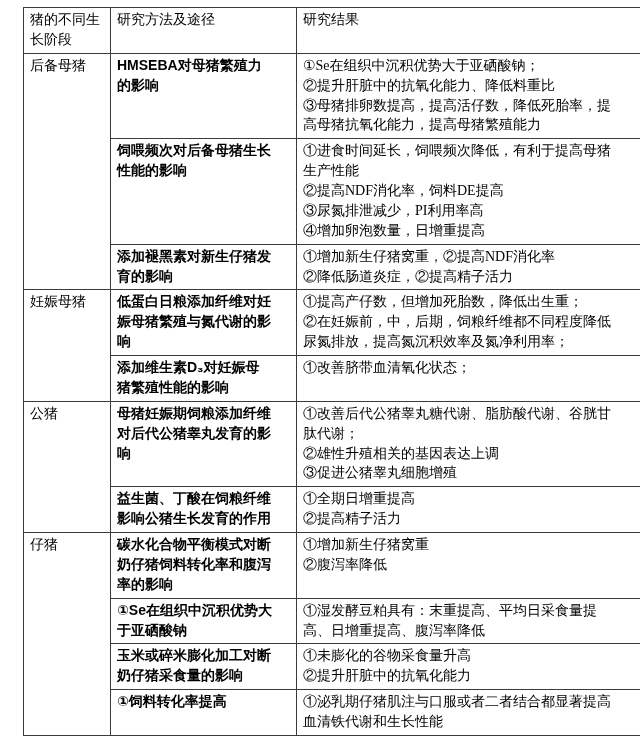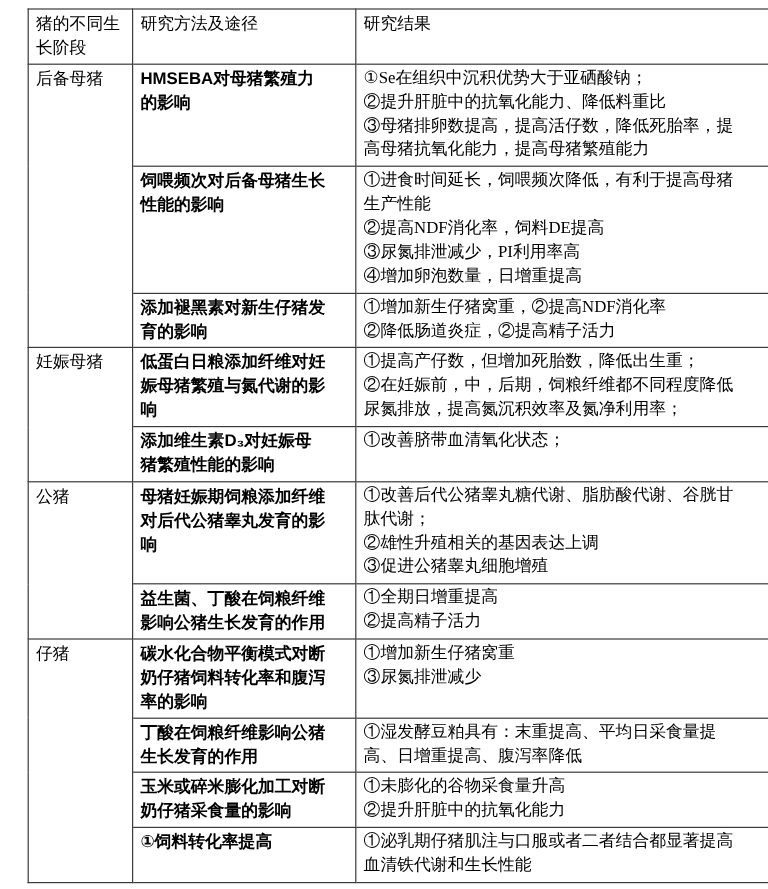--- a/index.html
+++ b/index.html
@@ -113,25 +113,25 @@
           <td class="results-cell">
             <div class="result-item">①全期日增重提高</div>
             <div class="result-item">②提高精子活力</div>
           </td>
         </tr>
         <tr>
           <td class="stage-cell" rowspan="4">仔猪</td>
           <td class="method-cell">碳水化合物平衡模式对断奶仔猪饲料转化率和腹泻率的影响</td>
           <td class="results-cell">
             <div class="result-item">①增加新生仔猪窝重</div>
-            <div class="result-item">③尿氮排泄减少</div>
+            <div class="result-item">②腹泻率降低</div>
           </td>
         </tr>
         <tr>
-          <td class="method-cell">丁酸在饲粮纤维影响公猪生长发育的作用</td>
+          <td class="method-cell">①Se在组织中沉积优势大于亚硒酸钠</td>
           <td class="results-cell">
             <div class="result-item">①湿发酵豆粕具有：末重提高、平均日采食量提高、日增重提高、腹泻率降低</div>
           </td>
         </tr>
         <tr>
           <td class="method-cell">玉米或碎米膨化加工对断奶仔猪采食量的影响</td>
           <td class="results-cell">
             <div class="result-item">①未膨化的谷物采食量升高</div>
             <div class="result-item">②提升肝脏中的抗氧化能力</div>
           </td>

